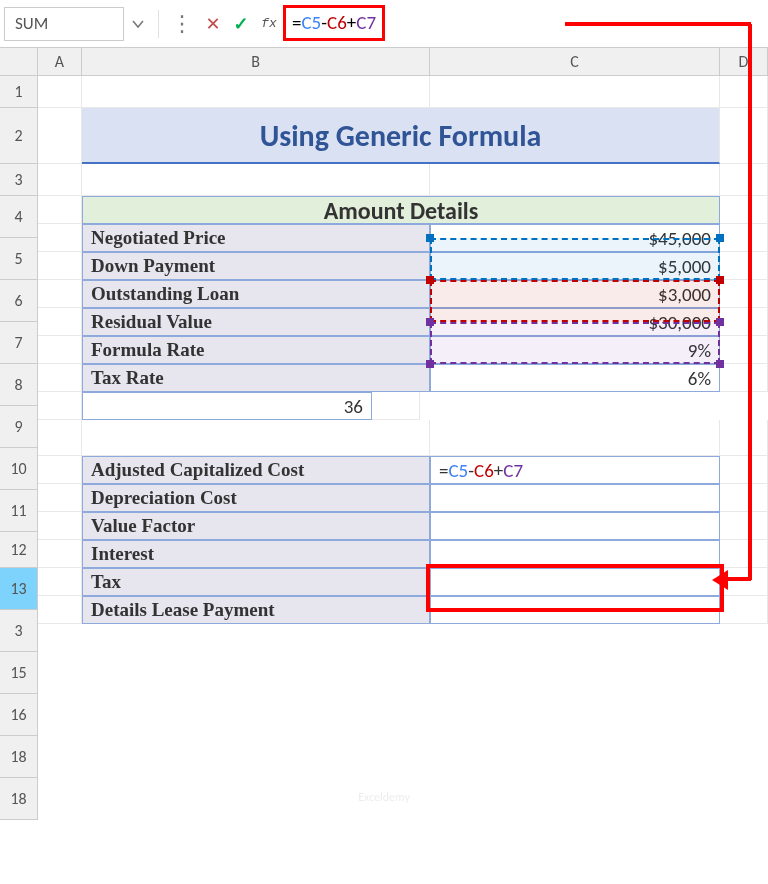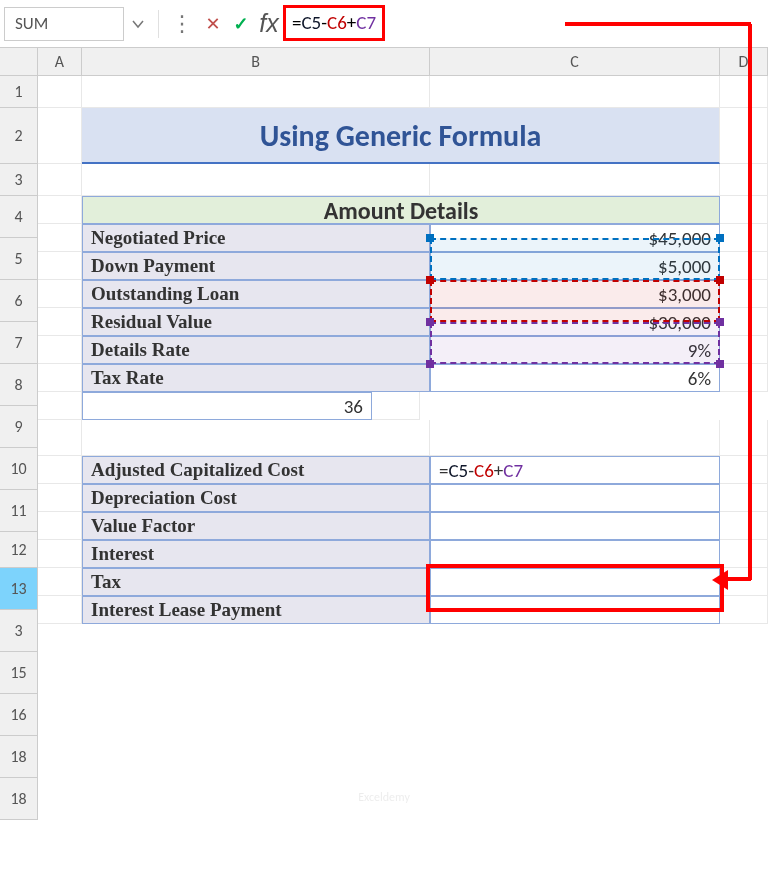--- a/index.html
+++ b/index.html
@@ -5,24 +5,24 @@
 * { box-sizing: border-box; margin: 0; padding: 0; }
 body { font-family: Calibri, Arial, sans-serif; background: #fff; width: 768px; position: relative; }
 
 .formula-bar { display: flex; align-items: center; height: 48px; border-bottom: 1px solid #ccc; background: #fff; padding: 0 4px; }
 .name-box { width: 120px; height: 34px; border: 1px solid #ccc; display: flex; align-items: center; padding: 0 10px; font-size: 17px; color: #555; background: #fff; }
 .name-box-dd { width: 28px; display: flex; align-items: center; justify-content: center; color: #666; font-size: 12px; }
 .fb-sep { width: 1px; height: 28px; background: #e0e0e0; margin: 0 6px; }
 .fb-btn { width: 28px; height: 34px; display: flex; align-items: center; justify-content: center; font-size: 18px; cursor: pointer; }
 .fb-cancel { color: #c0504d; }
 .fb-enter { color: #00b050; font-weight: bold; }
-.fb-fx { font-style: italic; font-family: Liberation Sans, sans-serif; color: #555; font-size: 25px; }
+.fb-fx { font-style: italic; font-family: Liberation Mono, monospace; color: #555; font-size: 13px; }
 .formula-input { flex: 1; height: 34px; display: flex; align-items: center; padding: 0 6px; font-size: 19px; font-family: Calibri, Arial; position: relative; }
 .formula-highlight { position: absolute; border: 3px solid #ff0000; padding: 2px 6px; left: 0; top: -2px; height: 36px; display: flex; align-items: center; }
-.ref-c5 { color: #0f172a; }
+.ref-c5 { color: #3b82f6; }
 .ref-c6 { color: #c00000; }
 .ref-c7 { color: #7030a0; }
 
 .col-headers { display: flex; height: 28px; background: #fff; border-bottom: 1px solid #ccc; }
 .corner { width: 38px; border-right: 1px solid #ccc; background: #f0f0f0; }
 .col-h { border-right: 1px solid #ccc; display: flex; align-items: center; justify-content: center; color: #555; font-size: 16px; background: #f0f0f0; }
 .col-A { width: 44px; }
 .col-B { width: 348px; }
 .col-C { width: 290px; }
 .col-D { width: 48px; }
@@ -169,21 +169,21 @@
         <div class="cell cD"></div>
       </div>
     <div class="row">
         <div class="cell cA"></div>
         <div class="cell cB label-cell">Residual Value</div>
         <div class="cell cC value-cell">$30,000</div>
         <div class="cell cD"></div>
       </div>
     <div class="row">
         <div class="cell cA"></div>
-        <div class="cell cB label-cell">Details Rate</div>
+        <div class="cell cB label-cell">Formula Rate</div>
         <div class="cell cC value-cell">9%</div>
         <div class="cell cD"></div>
       </div>
     <div class="row">
         <div class="cell cA"></div>
         <div class="cell cB label-cell">Tax Rate</div>
         <div class="cell cC value-cell">6%</div>
         <div class="cell cD"></div>
       </div>
     <div class="row">
@@ -224,21 +224,21 @@
         <div class="cell cD"></div>
       </div>
     <div class="row">
         <div class="cell cA"></div>
         <div class="cell cB label-cell">Tax</div>
         <div class="cell cC value-cell"></div>
         <div class="cell cD"></div>
       </div>
     <div class="row">
         <div class="cell cA"></div>
-        <div class="cell cB label-cell">Interest Lease Payment</div>
+        <div class="cell cB label-cell">Details Lease Payment</div>
         <div class="cell cC value-cell"></div>
         <div class="cell cD"></div>
       </div>
 
     <div class="ref-border ref-border-c5" style="left:392px; top:162px; width:290px; height:42px;"></div>
     <div class="ref-handle rh-c5" style="left:388px;top:158px;"></div>
       <div class="ref-handle rh-c5" style="left:678px;top:158px;"></div>
       <div class="ref-handle rh-c5" style="left:388px;top:200px;"></div>
       <div class="ref-handle rh-c5" style="left:678px;top:200px;"></div>
     <div class="ref-border ref-border-c6" style="left:392px; top:204px; width:290px; height:42px;"></div>

